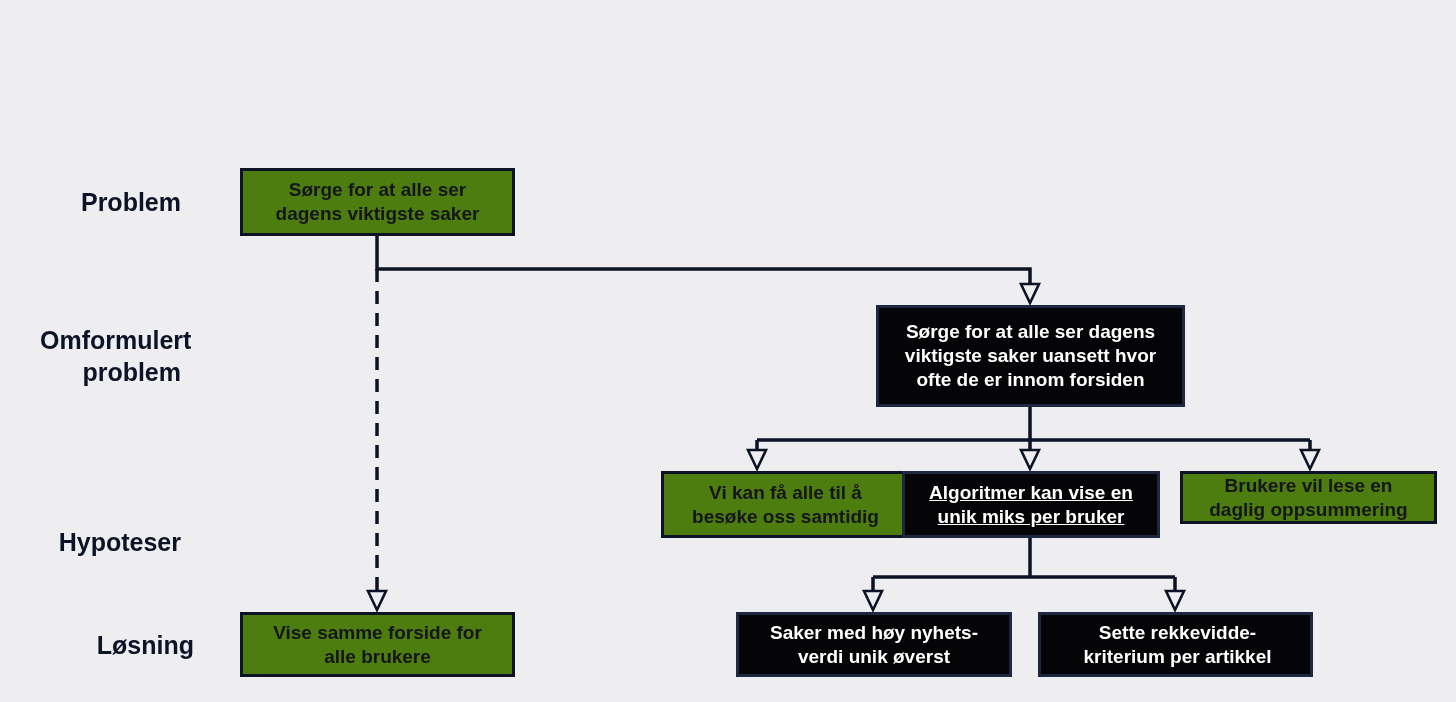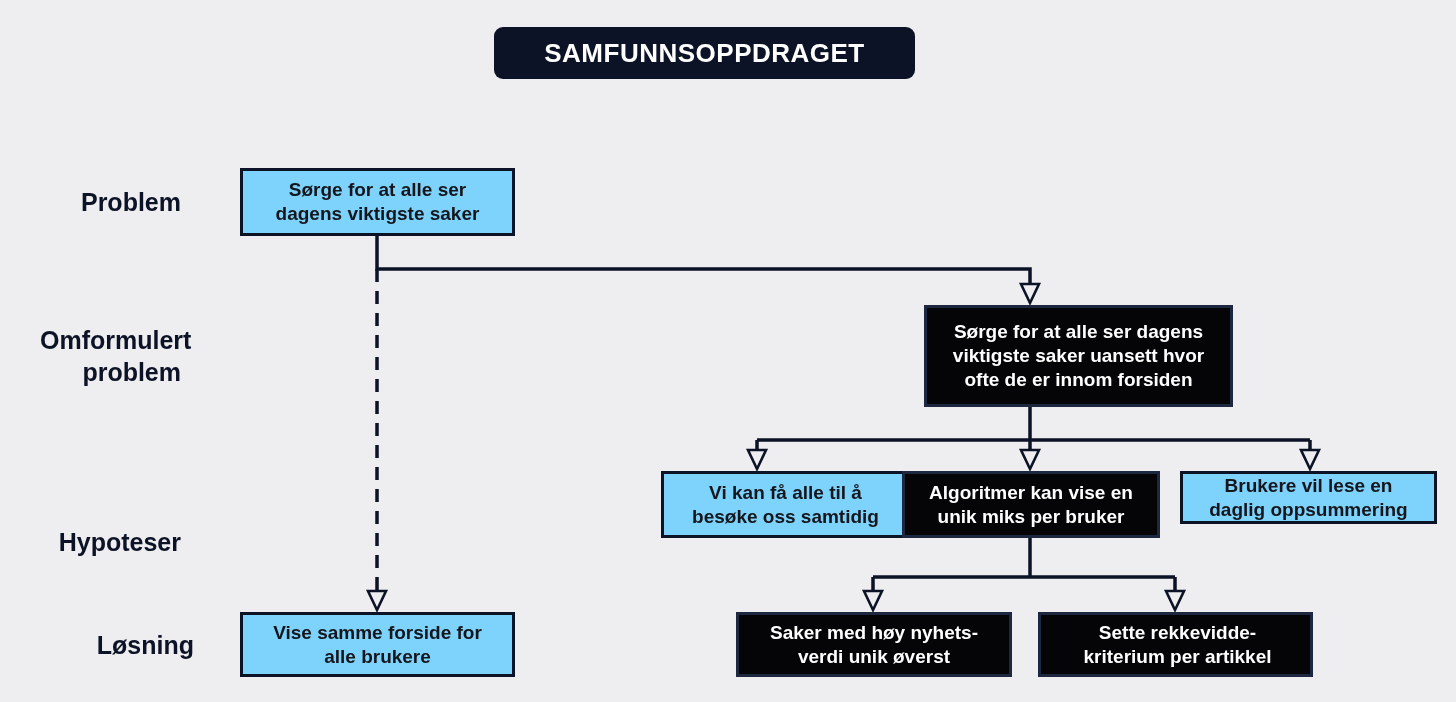--- a/index.html
+++ b/index.html
@@ -55,21 +55,21 @@
     align-items: center;
     justify-content: center;
     text-align: center;
     font-size: 19px;
     font-weight: bold;
     line-height: 24px;
     padding: 2px 14px;
     box-sizing: border-box;
   }
   .node.light {
-    background: #7dd3fc;
+    background: #4d7c0f;
     border: 3.5px solid #0d1326;
     color: #15151c;
   }
   .node.dark {
     background: #050507;
     border: 3.5px solid #1e2740;
     color: #ffffff;
   }
   .connector-line {
     stroke: #0d1326;
@@ -101,34 +101,33 @@
     <path class="connector-line" d="M 1030 407 L 1030 440 M 757 440 L 1310 440 M 757 440 L 757 450 M 1030 440 L 1030 450 M 1310 440 L 1310 450"></path>
     <polygon class="arrow-head" points="757,469 748,450 766,450"></polygon>
     <polygon class="arrow-head" points="1030,469 1021,450 1039,450"></polygon>
     <polygon class="arrow-head" points="1310,469 1301,450 1319,450"></polygon>
 
     <path class="connector-line" d="M 1030 538 L 1030 577 M 873 577 L 1175 577 M 873 577 L 873 591 M 1175 577 L 1175 591"></path>
     <polygon class="arrow-head" points="873,610 864,591 882,591"></polygon>
     <polygon class="arrow-head" points="1175,610 1166,591 1184,591"></polygon>
   </svg>
 
-  <div class="title-box">SAMFUNNSOPPDRAGET</div>
 
   <div class="row-label" style="top: 186px;">Problem</div>
   <div class="row-label" style="top: 324px; padding-left: 40px; width: 141px;">Omformulert problem</div>
   <div class="row-label" style="top: 490px; margin-top: 36px;">Hypoteser</div>
   <div class="row-label" style="top: 629px; margin-left: 13px;">Løsning</div>
 
   <div class="node light" style="left: 240px; top: 168px; width: 275px; height: 68px;">Sørge for at alle ser dagens viktigste saker</div>
 
-  <div class="node dark" style="left: 924px; top: 305px; width: 309px; height: 102px;">Sørge for at alle ser dagens viktigste saker uansett hvor ofte de er innom forsiden</div>
+  <div class="node dark" style="left: 876px; top: 305px; width: 309px; height: 102px;">Sørge for at alle ser dagens viktigste saker uansett hvor ofte de er innom forsiden</div>
 
   <div class="node light" style="left: 661px; top: 471px; width: 249px; height: 67px;">Vi kan få alle til å besøke oss samtidig</div>
 
-  <div class="node dark" style="left: 902px; top: 471px; width: 258px; height: 67px;">Algoritmer kan vise en unik miks per bruker</div>
+  <div class="node dark" style="left: 902px; top: 471px; width: 258px; height: 67px; text-decoration: underline;">Algoritmer kan vise en unik miks per bruker</div>
 
   <div class="node light" style="left: 1180px; top: 471px; width: 257px; height: 53px;">Brukere vil lese en daglig oppsummering</div>
 
   <div class="node light" style="left: 240px; top: 612px; width: 275px; height: 65px;">Vise samme forside for alle brukere</div>
 
   <div class="node dark" style="left: 736px; top: 612px; width: 276px; height: 65px;">Saker med høy nyhets-verdi unik øverst</div>
 
   <div class="node dark" style="left: 1038px; top: 612px; width: 275px; height: 65px; padding-left: 18px;">Sette rekkevidde-kriterium per artikkel</div>
 
 </div>

